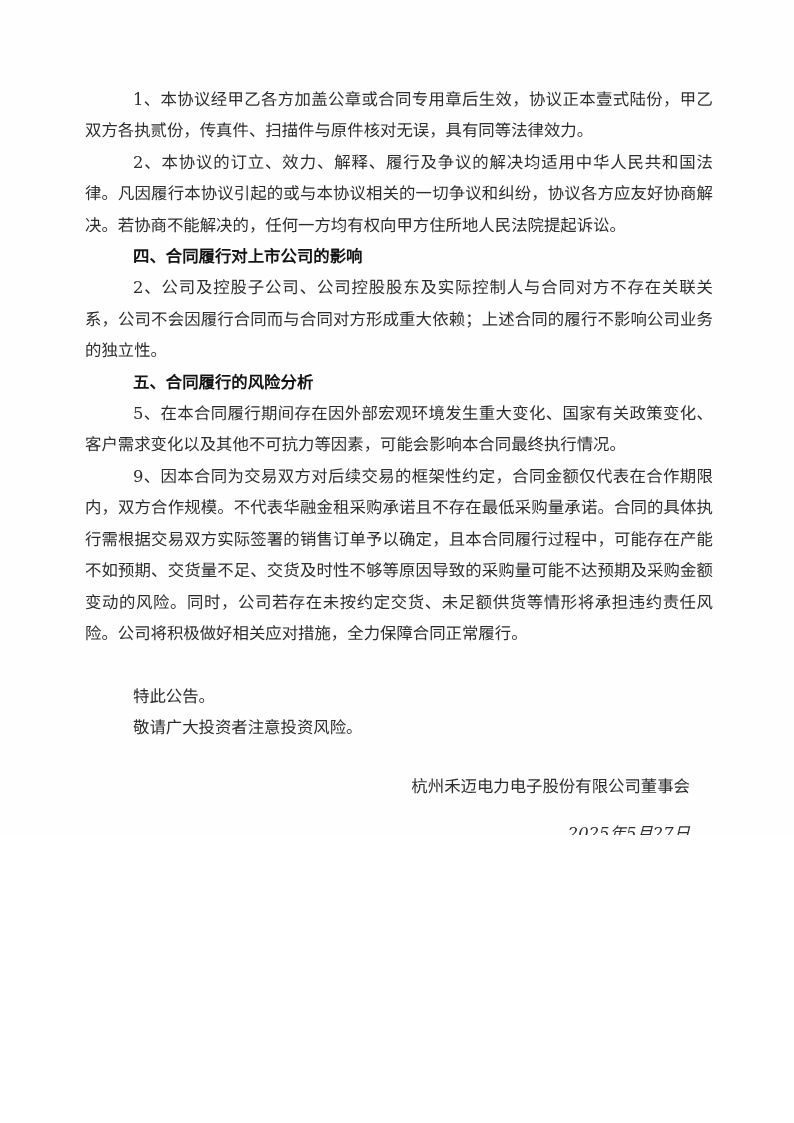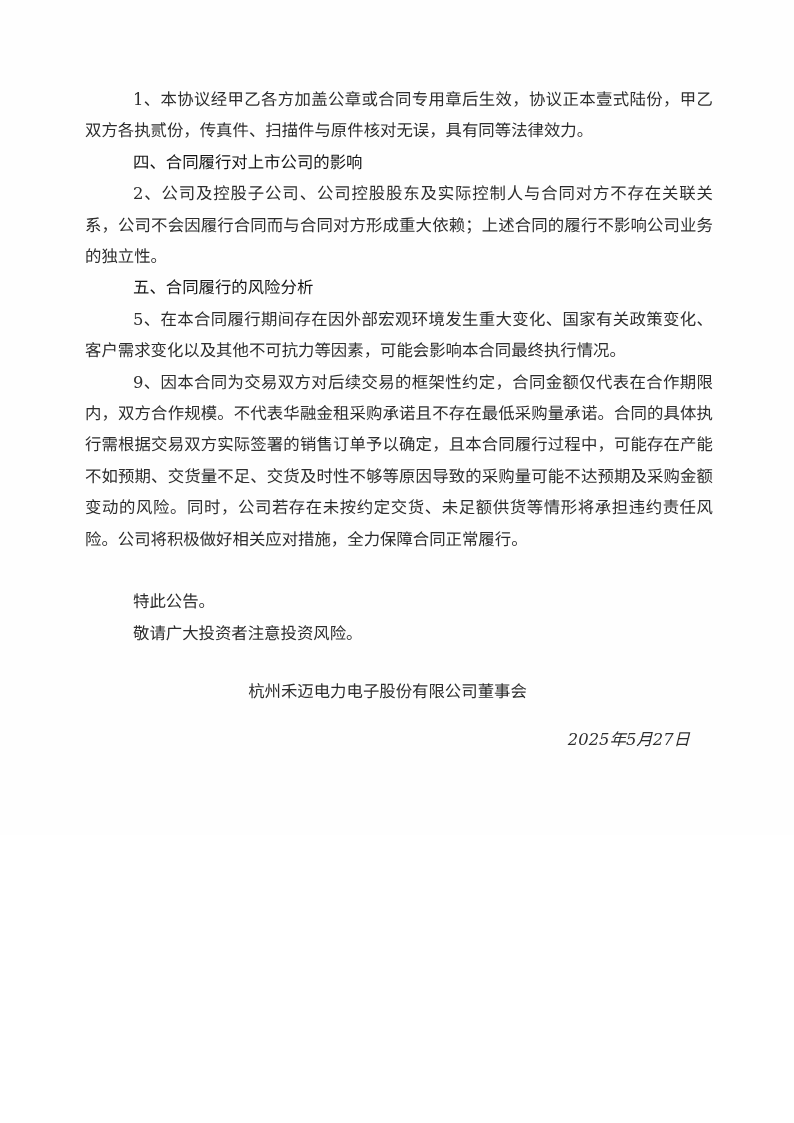--- a/index.html
+++ b/index.html
@@ -26,47 +26,47 @@
     text-align: justify;
     letter-spacing: 0;
   }
   .para {
     margin: 0;
     text-indent: 48px;
   }
   .heading {
     margin: 0;
     text-indent: 48px;
-    font-weight: normal;
+    font-weight: bold;
     color: #151515;
   }
   .blank-before {
     margin-top: 31.4px;
   }
   .signature {
     text-align: right;
     padding-right: 23px;
   }
   .sig-company {
     margin: 27px 0 16px 0;
-    text-align: center;
   }
   .sig-date {
     margin: 13px 0 0 0;
     font-style: italic;
   }
 </style>
 </head>
 <body>
 
 <div class="page">
   <div class="content">
 
     <p class="para">1、本协议经甲乙各方加盖公章或合同专用章后生效，协议正本壹式陆份，甲乙双方各执贰份，传真件、扫描件与原件核对无误，具有同等法律效力。</p>
 
+    <p class="para">2、本协议的订立、效力、解释、履行及争议的解决均适用中华人民共和国法律。凡因履行本协议引起的或与本协议相关的一切争议和纠纷，协议各方应友好协商解决。若协商不能解决的，任何一方均有权向甲方住所地人民法院提起诉讼。</p>
 
     <p class="heading">四、合同履行对上市公司的影响</p>
 
 
     <p class="para">2、公司及控股子公司、公司控股股东及实际控制人与合同对方不存在关联关系，公司不会因履行合同而与合同对方形成重大依赖；上述合同的履行不影响公司业务的独立性。</p>
 
     <p class="heading">五、合同履行的风险分析</p>
 
     <p class="para">5、在本合同履行期间存在因外部宏观环境发生重大变化、国家有关政策变化、客户需求变化以及其他不可抗力等因素，可能会影响本合同最终执行情况。</p>
 

